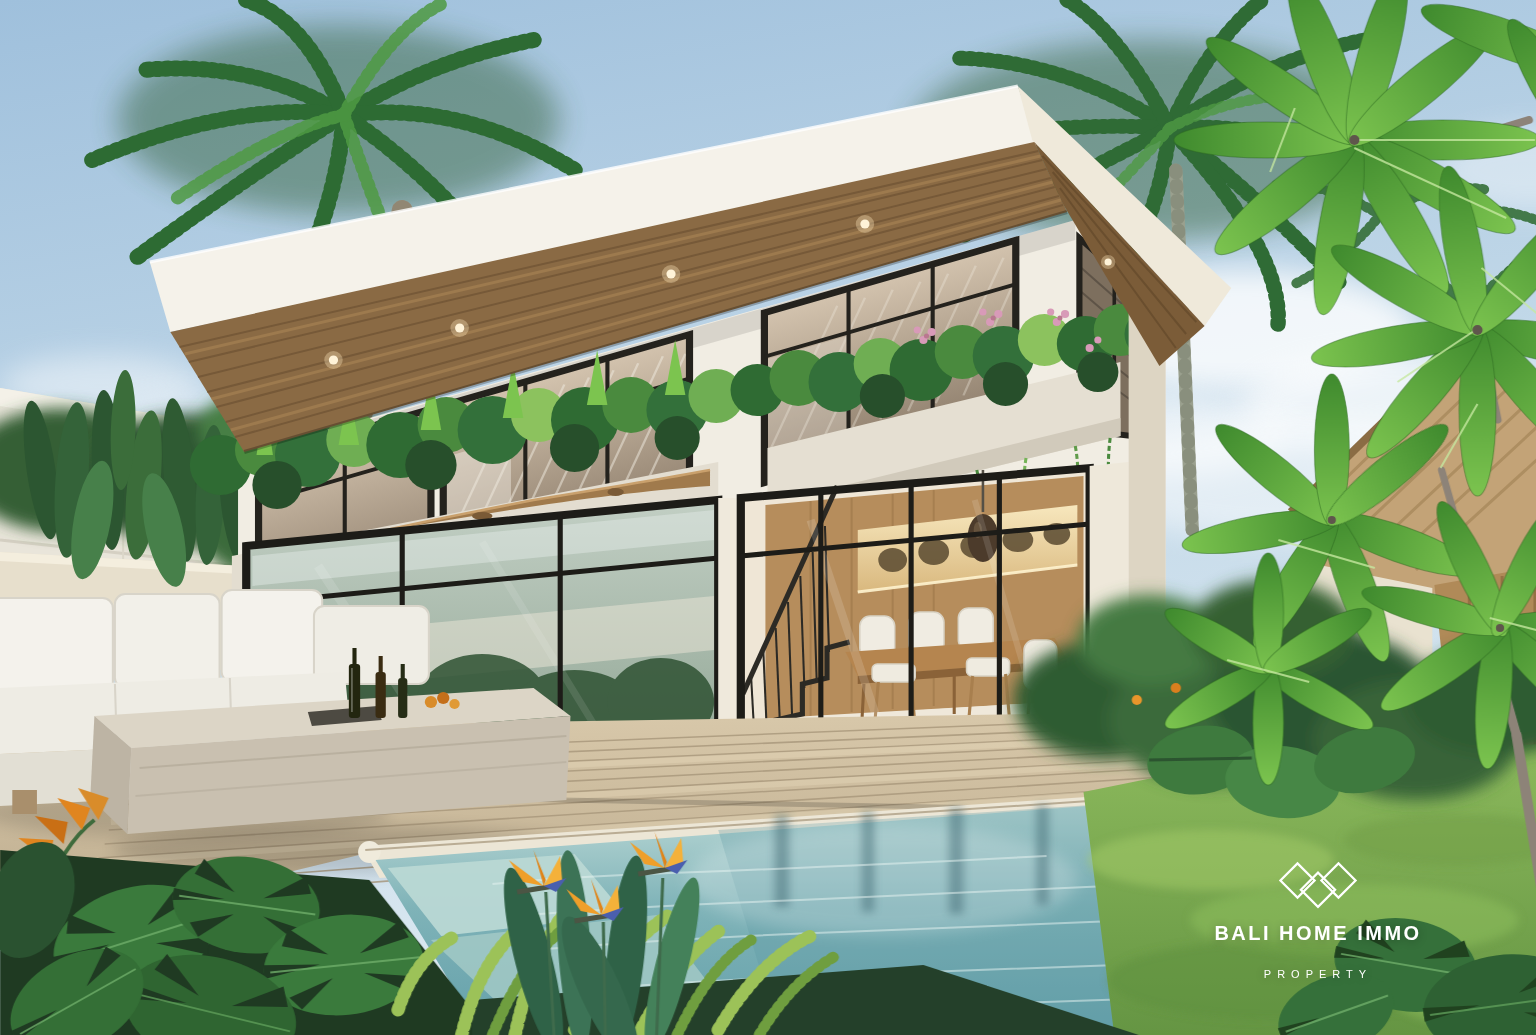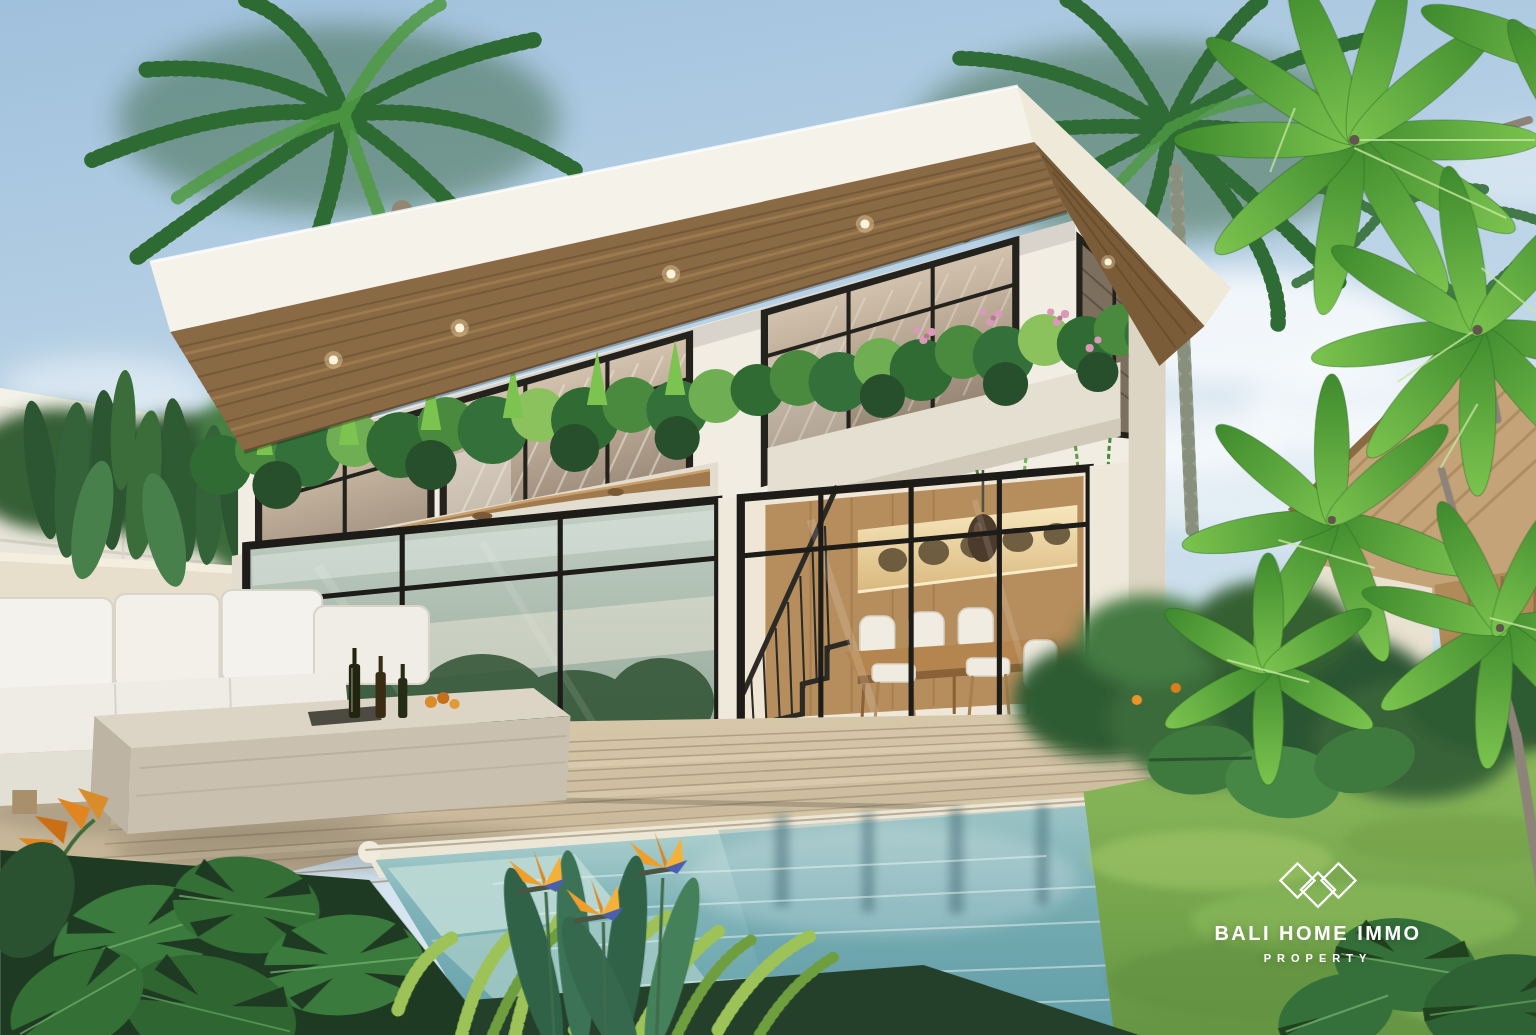--- a/index.html
+++ b/index.html
@@ -3,21 +3,21 @@
 <meta charset="utf-8">
 <style>
   html,body{margin:0;padding:0;background:#000;}
   .stage{position:relative;width:1536px;height:1035px;overflow:hidden;
          font-family:"Liberation Sans", sans-serif;background:#bcd4e6;padding-left:40px;}
   .scene{position:absolute;left:0;top:0;width:100%;height:100%;display:block;}
   .watermark{position:absolute;left:1188px;top:860px;width:260px;text-align:center;
              color:#ffffff;text-shadow:0 1px 10px rgba(0,0,0,.30);}
   .wm-logo{display:block;margin:0 auto;width:88px;height:54px;}
   .wm-brand{margin-top:8px;font-size:20px;font-weight:700;letter-spacing:2.5px;white-space:nowrap;}
-  .wm-tagline{margin-top:7px;font-size:11px;font-weight:700;letter-spacing:6px;white-space:nowrap;}
+  .wm-tagline{margin-top:23px;font-size:11px;font-weight:400;letter-spacing:6px;white-space:nowrap;}
 </style>
 </head>
 <body>
 
 <div class="stage">
 <svg class="scene" viewBox="0 0 1536 1035" preserveAspectRatio="none">
 <defs>
   <linearGradient id="skyG" x1="0" y1="0" x2="0.25" y2="1">
     <stop offset="0" stop-color="#9fc0dc"></stop>
           <stop offset="0.55" stop-color="#c3d9e9"></stop>

